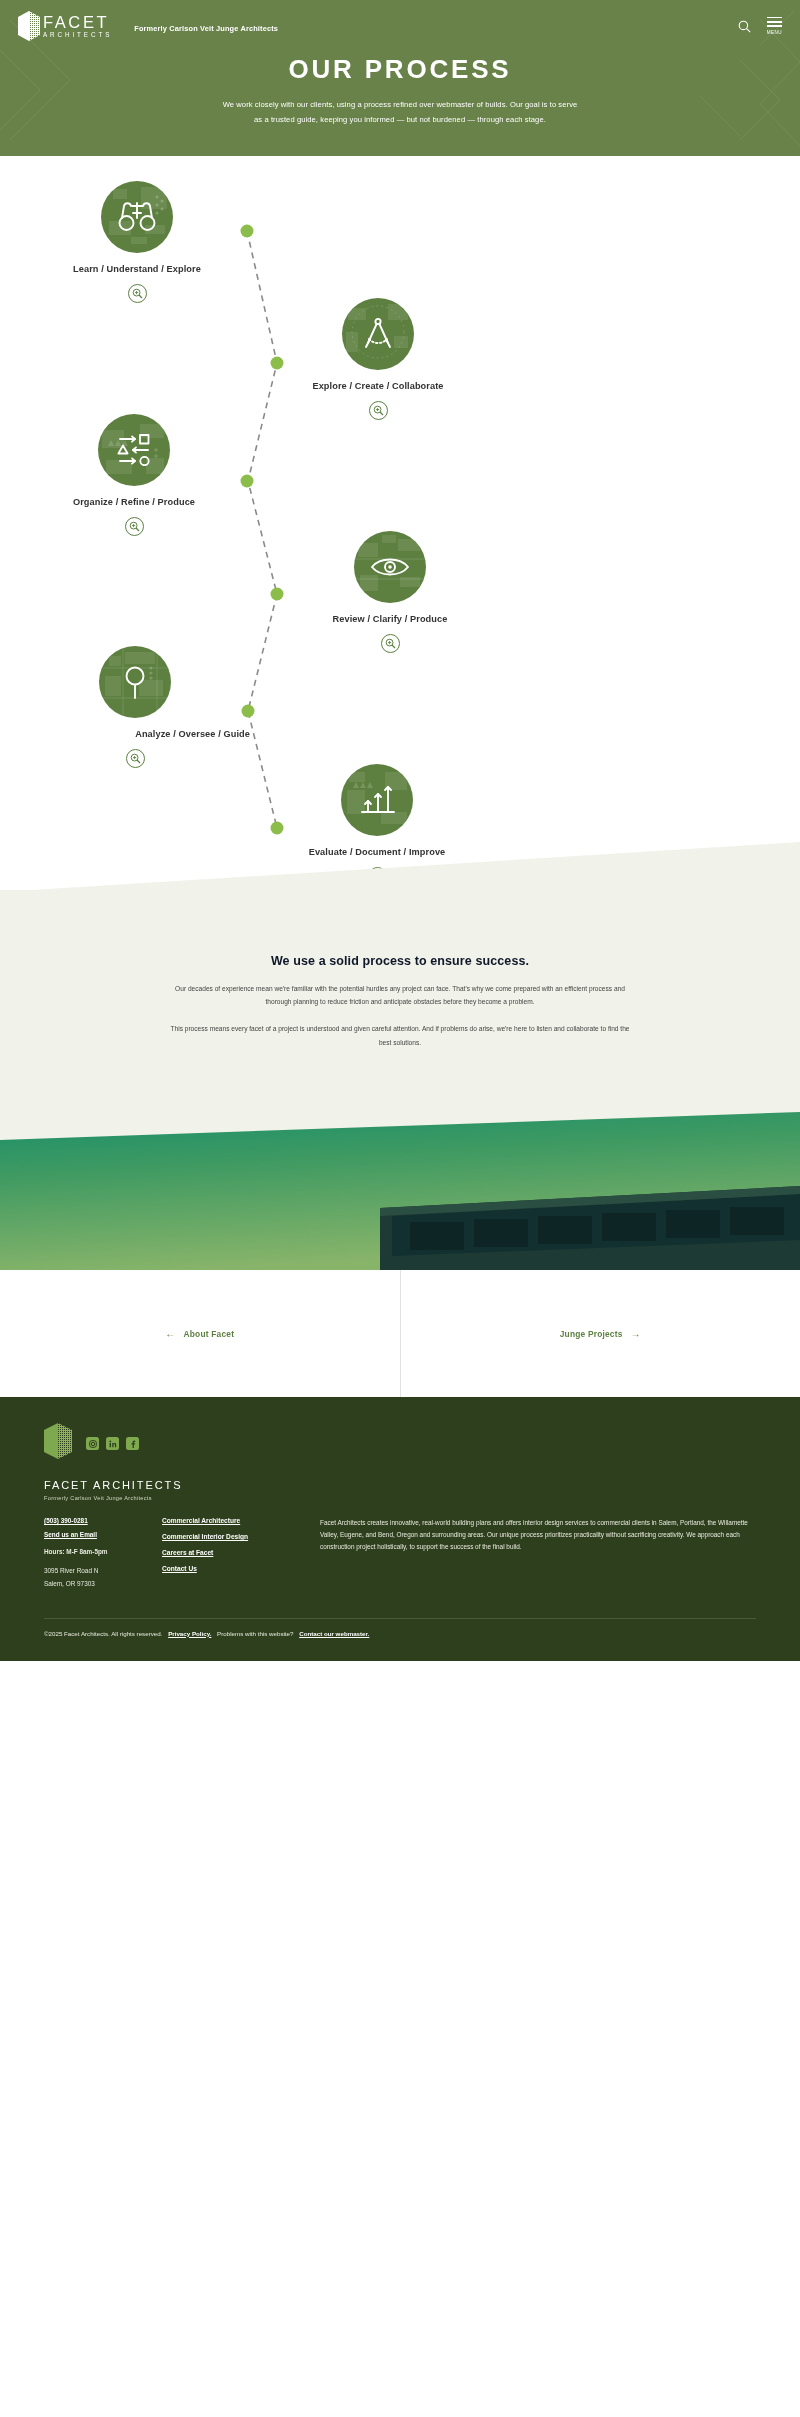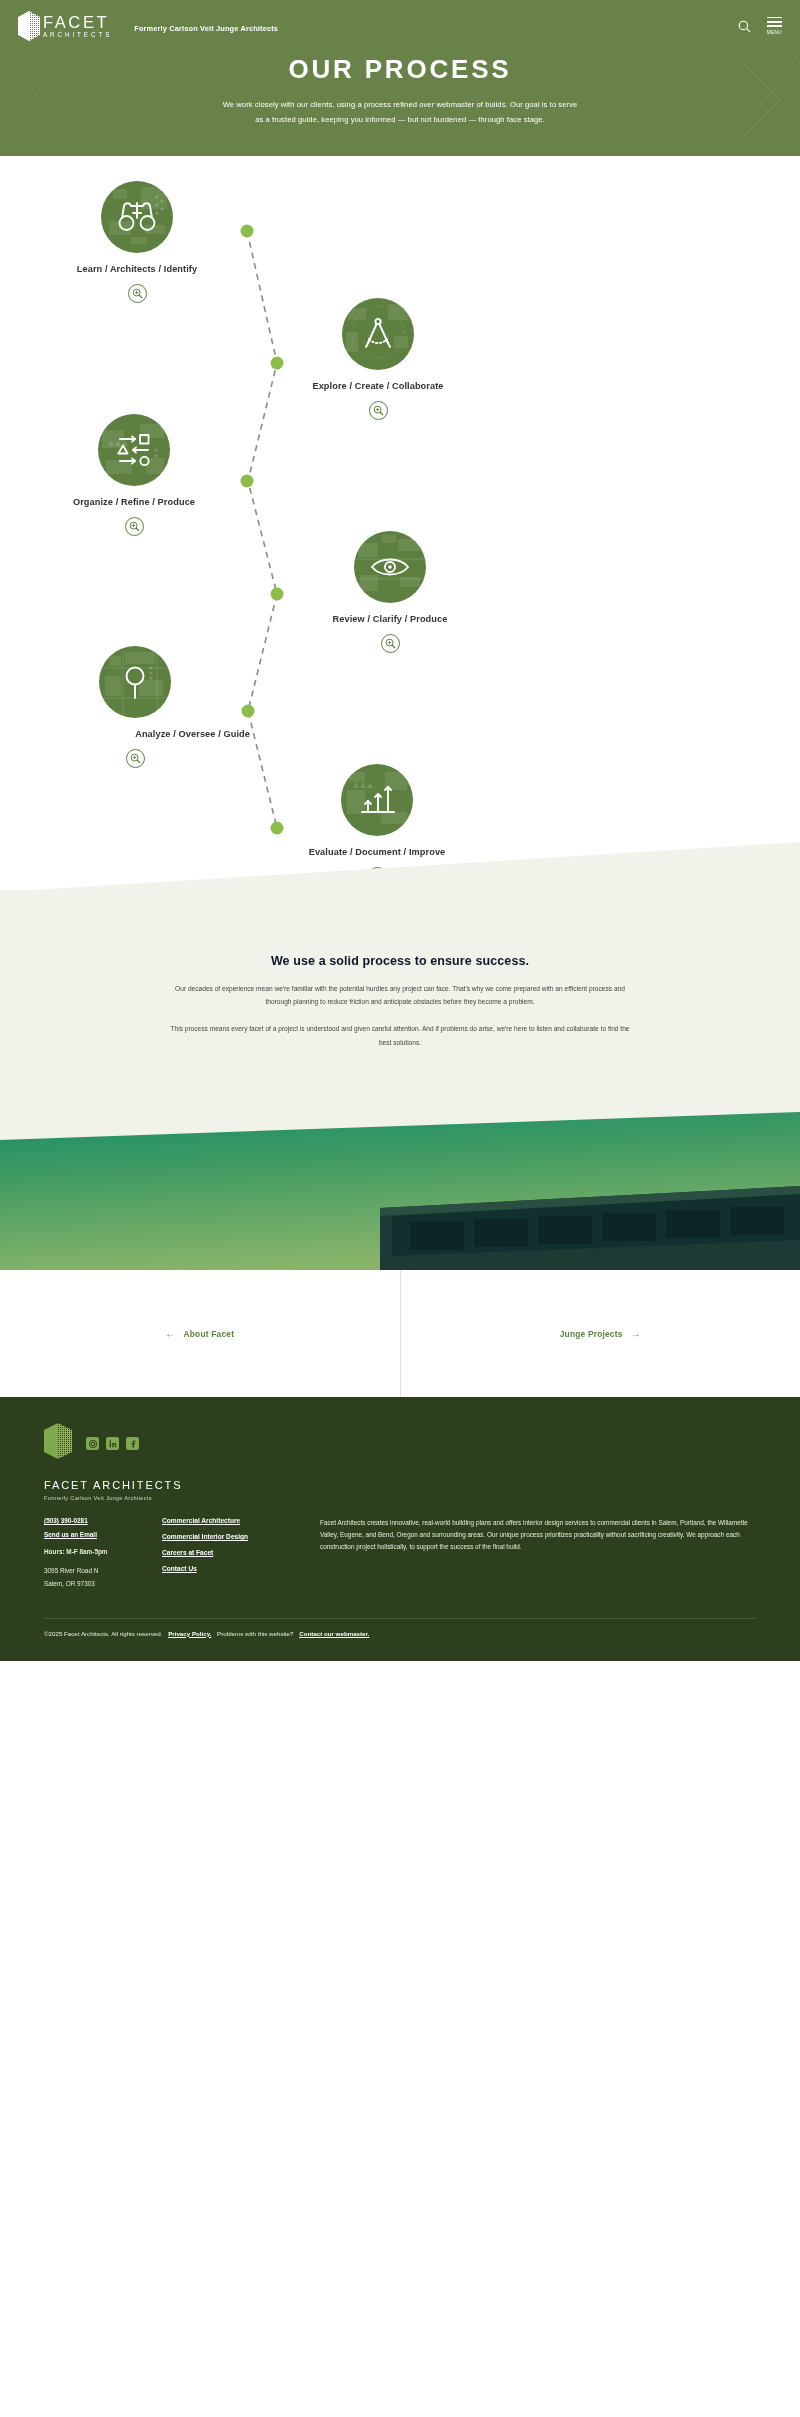--- a/index.html
+++ b/index.html
@@ -236,21 +236,21 @@
           </div>
           <div class="menu-label">MENU</div>
         </div>
       </div>
     </div>
 
     <div class="hero-center">
       <h1 class="hero-title">OUR PROCESS</h1>
       <div class="hero-sub">
         <div>We work closely with our clients, using a process refined over webmaster of builds. Our goal is to serve</div>
-        <div>as a trusted guide, keeping you informed — but not burdened — through face stage.</div>
+        <div>as a trusted guide, keeping you informed — but not burdened — through each stage.</div>
       </div>
     </div>
   </div>
 
   <div class="process">
     <svg class="proc-line" width="800" height="735">
       <path d="M247 75 L277 207 L248 325 L277 438 L248 555 L277 672" fill="none" stroke="#8a8a8a" stroke-width="1.6" stroke-dasharray="6,5"></path>
       <circle cx="247" cy="75" r="6.5" fill="#8cbd4a"></circle>
       <circle cx="277" cy="207" r="6.5" fill="#8cbd4a"></circle>
       <circle cx="247" cy="325" r="6.5" fill="#8cbd4a"></circle>
@@ -282,21 +282,21 @@
             <path d="M14 5 a3.6 3.6 0 0 0-7 0 L5 17"></path>
             <path d="M26 5 a3.6 3.6 0 0 1 7 0 L35 17"></path>
             <circle cx="9.5" cy="22" r="7"></circle>
               <circle cx="30.5" cy="22" r="7"></circle>
             <line x1="15" y1="5" x2="25" y2="5"></line>
               <line x1="20" y1="2" x2="20" y2="17"></line>
             <line x1="16" y1="12" x2="24" y2="12"></line>
           </g>
         </svg>
       </div>
-      <div class="step-label">Learn / Architects / Identify</div>
+      <div class="step-label">Learn / Understand / Explore</div>
       <div class="zoom-btn">
         <svg width="11" height="11" viewBox="0 0 11 11">
           <circle cx="4.6" cy="4.6" r="3.4" fill="none" stroke="#5d8040" stroke-width="1"></circle>
           <line x1="7" y1="7" x2="10" y2="10" stroke="#5d8040" stroke-width="1.2"></line>
           <line x1="3" y1="4.6" x2="6.2" y2="4.6" stroke="#5d8040" stroke-width=".9"></line>
           <line x1="4.6" y1="3" x2="4.6" y2="6.2" stroke="#5d8040" stroke-width=".9"></line>
         </svg>
       </div>
     </div>
 

